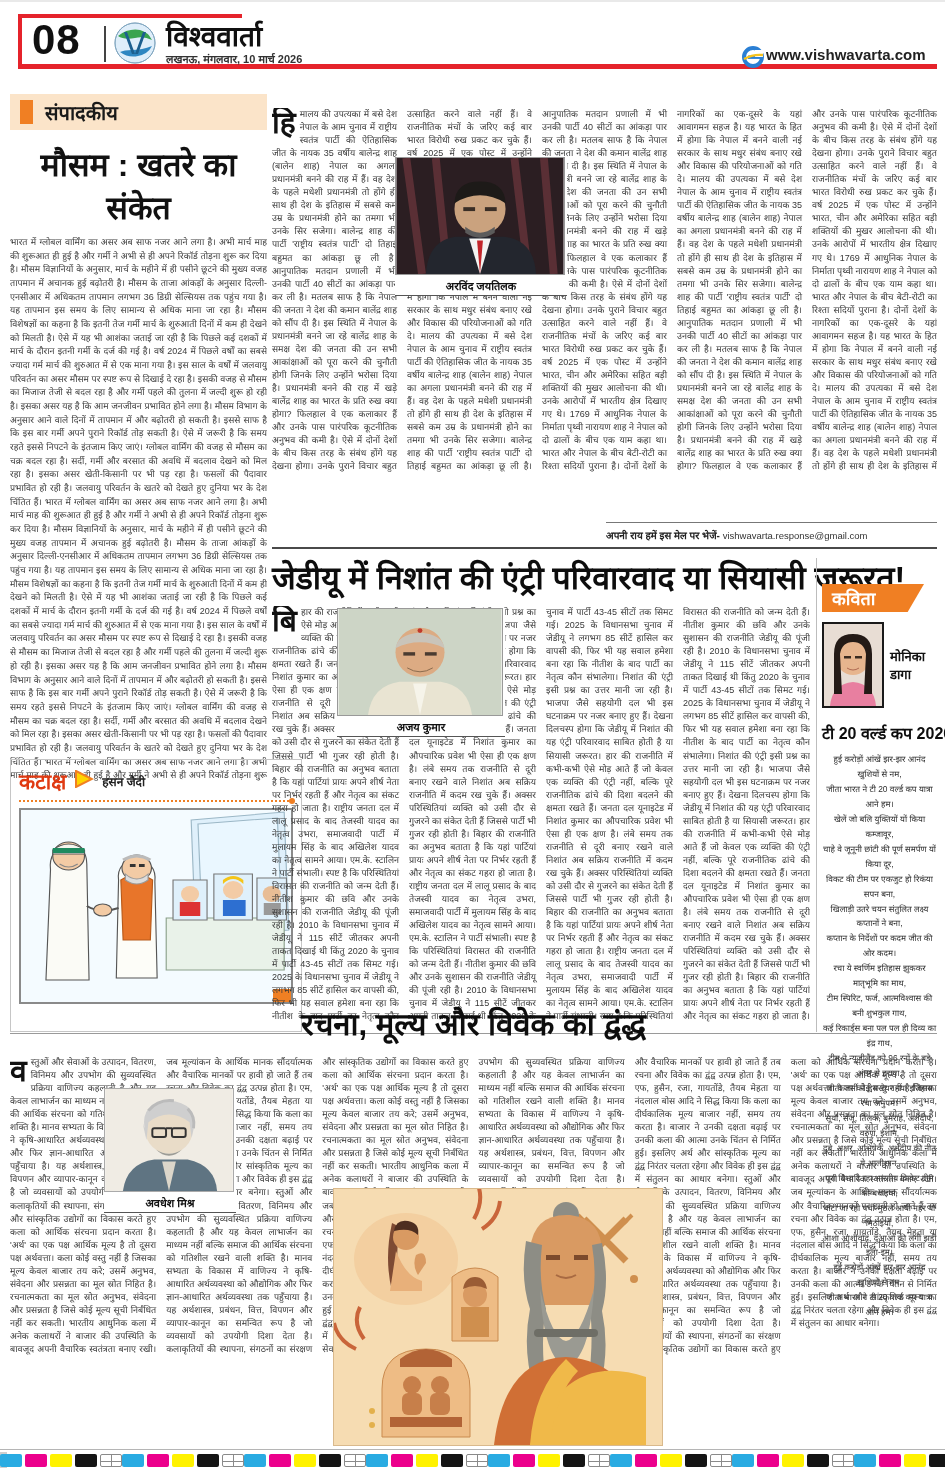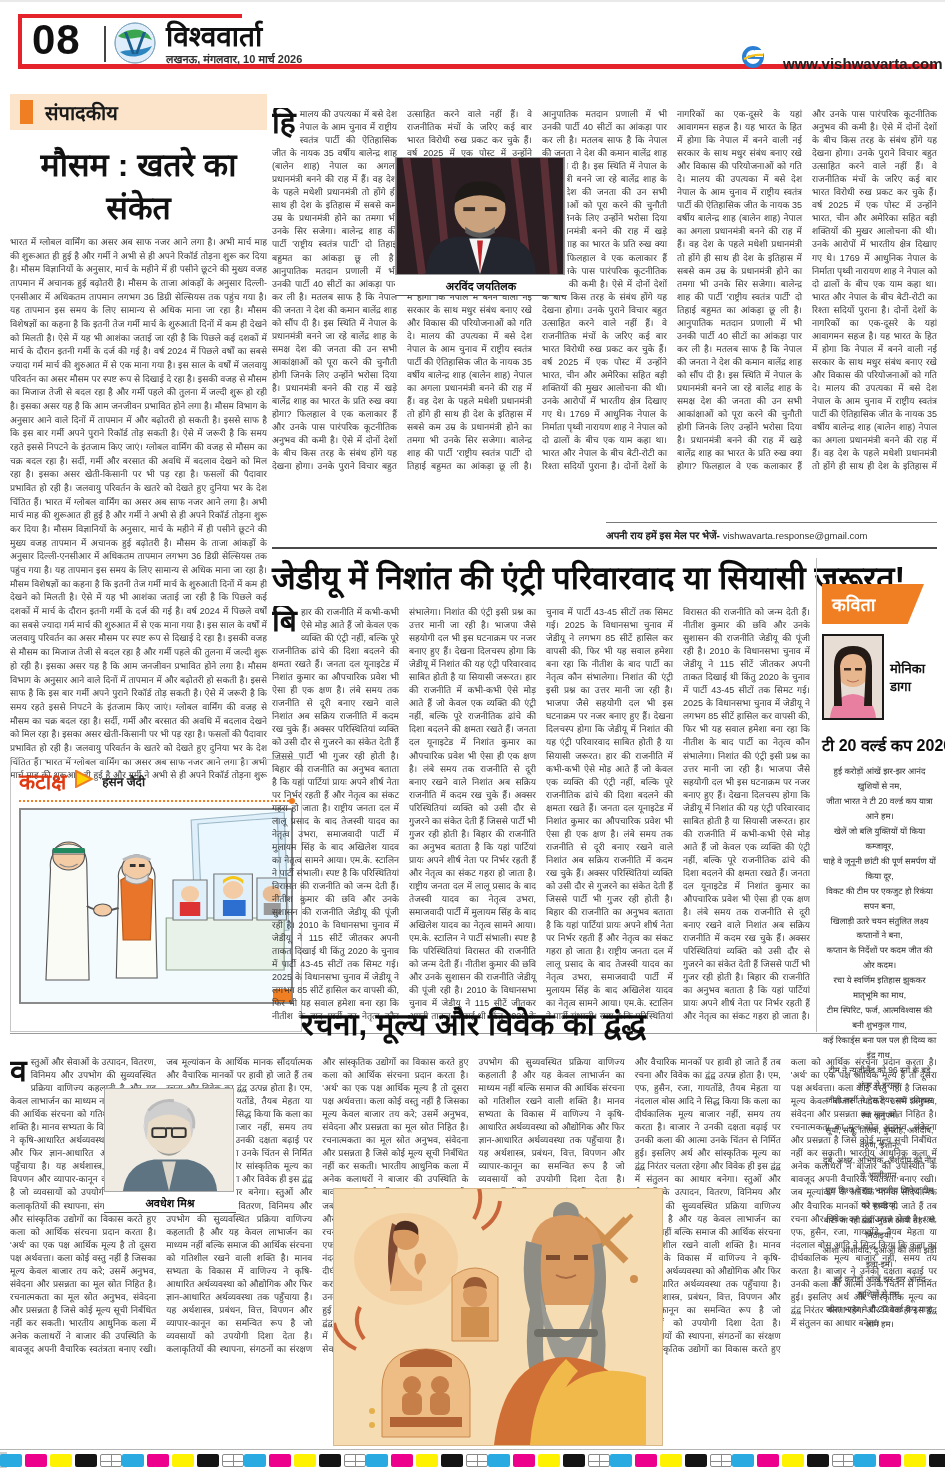--- a/index.html
+++ b/index.html
@@ -11,21 +11,21 @@
   
   .brk-top{left:18px;top:12px;width:224px;height:4px;background:#e5232b;}
   .brk-left{left:18px;top:12px;width:4px;height:55px;background:#e5232b;}
   .header-rule{left:18px;top:62px;width:919px;height:5px;background:#e5232b;}
   .page-number{left:32px;top:14px;font-size:42px;font-weight:bold;color:#101010;letter-spacing:1px;}
   .mast-divider{left:104px;top:24px;width:2px;height:36px;background:#444;}
   .logo-wrap{left:114px;top:20px;width:42px;height:42px;}
   .paper-name{left:166px;top:14px;font-size:28px;font-weight:bold;color:#101010;}
   .paper-dateline{left:166px;top:49px;font-size:11px;font-weight:bold;color:#333;}
   .center-title{left:330px;top:18px;width:300px;text-align:center;font-size:35px;font-weight:bold;color:#101010;}
-  .site{left:742px;top:44px;display:flex;align-items:flex-end;gap:19px;}
+  .site{left:742px;top:44px;display:flex;align-items:flex-start;gap:2px;}
   .site .url{font-size:15px;font-weight:bold;color:#222;}
 
   
   .editorial{left:10px;top:92px;width:257px;}
   .ed-bar{background:#fbe4c9;height:36px;display:flex;align-items:center;padding-left:10px;}
   .ed-square{width:13px;height:24px;background:#f07f23;margin-right:12px;}
   .ed-label{font-size:20px;font-weight:bold;color:#1a1a1a;}
   .ed-headline{text-align:center;font-size:32px;font-weight:bold;margin:12px 0 8px;color:#111;}
   .ed-body{font-size:9px;line-height:1.52;text-align:justify;color:#3b3b3b;height:548px;overflow:hidden;}
 
@@ -59,21 +59,21 @@
   .second-article{left:272px;top:553px;width:538px;}
   .second-headline{font-size:32px;font-weight:bold;white-space:nowrap;color:#0d0d0d;}
   .second-body{margin-top:8px;column-count:4;column-gap:10px;font-size:9px;line-height:1.45;
                text-align:justify;color:#383838;height:420px;overflow:hidden;}
   .photo2{left:337px;top:606px;width:168px;}
   .photo2 svg{display:block;border:1px solid #999;}
 
   
   .kavita-divider{left:816px;top:556px;width:1px;height:474px;background:#bdbdbd;}
   .kavita{left:822px;top:556px;width:115px;}
-  .kavita-flag{margin-top:26px;width:102px;height:40px;background:#f07f23;display:flex;align-items:center;
+  .kavita-flag{margin-top:26px;width:102px;height:28px;background:#f07f23;display:flex;align-items:center;
                padding-left:10px;clip-path:polygon(0 0,100% 0,84% 100%,0 100%);}
   .kavita-label{color:#fff;font-size:18px;font-weight:bold;}
   .kavita-row{margin-top:10px;display:flex;align-items:center;gap:6px;}
   .kavita-photo{width:62px;height:86px;border:2px solid #1a1a1a;flex:none;}
   .kavita-author{font-size:13px;font-weight:bold;color:#111;}
   .kavita-title{margin-top:14px;font-size:16px;font-weight:bold;text-align:center;white-space:nowrap;color:#0d0d0d;}
   .poem{margin-top:8px;}
   .poem-line{font-size:8.4px;line-height:1.78;text-align:center;color:#2e2e2e;}
 
   
@@ -214,20 +214,34 @@
     <div class="cap">अरविंद जयतिलक</div>
   </div>
 
   <div class="abs mid-rule"></div>
 
   <div class="abs second-article">
     <div class="second-headline">जेडीयू में निशांत की एंट्री परिवारवाद या सियासी जरूरत!</div>
     <div class="second-body">
       <span class="dropcap">बि</span><span>हार की राजनीति में कभी-कभी ऐसे मोड़ आते हैं जो केवल एक व्यक्ति की एंट्री नहीं, बल्कि पूरे राजनीतिक ढांचे की दिशा बदलने की क्षमता रखते हैं। जनता दल यूनाइटेड में निशांत कुमार का औपचारिक प्रवेश भी ऐसा ही एक क्षण है। लंबे समय तक राजनीति से दूरी बनाए रखने वाले निशांत अब सक्रिय राजनीति में कदम रख चुके हैं। अक्सर परिस्थितियां व्यक्ति को उसी दौर से गुजरने का संकेत देती हैं जिससे पार्टी भी गुजर रही होती है। बिहार की राजनीति का अनुभव बताता है कि यहां पार्टियां प्रायः अपने शीर्ष नेता पर निर्भर रहती हैं और नेतृत्व का संकट गहरा हो जाता है। राष्ट्रीय जनता दल में लालू प्रसाद के बाद तेजस्वी यादव का नेतृत्व उभरा, समाजवादी पार्टी में मुलायम सिंह के बाद अखिलेश यादव का नेतृत्व सामने आया। एम.के. स्टालिन ने पार्टी संभाली। स्पष्ट है कि परिस्थितियां विरासत की राजनीति को जन्म देती हैं। नीतीश कुमार की छवि और उनके सुशासन की राजनीति जेडीयू की पूंजी रही है। 2010 के विधानसभा चुनाव में जेडीयू ने 115 सीटें जीतकर अपनी ताकत दिखाई थी किंतु 2020 के चुनाव में पार्टी 43-45 सीटों तक सिमट गई। 2025 के विधानसभा चुनाव में जेडीयू ने लगभग 85 सीटें हासिल कर वापसी की, फिर भी यह सवाल हमेशा बना रहा कि नीतीश के बाद पार्टी का नेतृत्व कौन संभालेगा। निशांत की एंट्री इसी प्रश्न का उत्तर मानी जा रही है। भाजपा जैसे सहयोगी दल भी इस घटनाक्रम पर नजर बनाए हुए हैं। देखना दिलचस्प होगा कि जेडीयू में निशांत की यह एंट्री परिवारवाद साबित होती है या सियासी जरूरत। हार की राजनीति में कभी-कभी ऐसे मोड़ आते हैं जो केवल एक व्यक्ति की एंट्री नहीं, बल्कि पूरे राजनीतिक ढांचे की दिशा बदलने की क्षमता रखते हैं। जनता दल यूनाइटेड में निशांत कुमार का औपचारिक प्रवेश भी ऐसा ही एक क्षण है। लंबे समय तक राजनीति से दूरी बनाए रखने वाले निशांत अब सक्रिय राजनीति में कदम रख चुके हैं। अक्सर परिस्थितियां व्यक्ति को उसी दौर से गुजरने का संकेत देती हैं जिससे पार्टी भी गुजर रही होती है। बिहार की राजनीति का अनुभव बताता है कि यहां पार्टियां प्रायः अपने शीर्ष नेता पर निर्भर रहती हैं और नेतृत्व का संकट गहरा हो जाता है। राष्ट्रीय जनता दल में लालू प्रसाद के बाद तेजस्वी यादव का नेतृत्व उभरा, समाजवादी पार्टी में मुलायम सिंह के बाद अखिलेश यादव का नेतृत्व सामने आया। एम.के. स्टालिन ने पार्टी संभाली। स्पष्ट है कि परिस्थितियां विरासत की राजनीति को जन्म देती हैं। नीतीश कुमार की छवि और उनके सुशासन की राजनीति जेडीयू की पूंजी रही है। 2010 के विधानसभा चुनाव में जेडीयू ने 115 सीटें जीतकर अपनी ताकत दिखाई थी किंतु 2020 के चुनाव में पार्टी 43-45 सीटों तक सिमट गई। 2025 के विधानसभा चुनाव में जेडीयू ने लगभग 85 सीटें हासिल कर वापसी की, फिर भी यह सवाल हमेशा बना रहा कि नीतीश के बाद पार्टी का नेतृत्व कौन संभालेगा। निशांत की एंट्री इसी प्रश्न का उत्तर मानी जा रही है। भाजपा जैसे सहयोगी दल भी इस घटनाक्रम पर नजर बनाए हुए हैं। देखना दिलचस्प होगा कि जेडीयू में निशांत की यह एंट्री परिवारवाद साबित होती है या सियासी जरूरत। हार की राजनीति में कभी-कभी ऐसे मोड़ आते हैं जो केवल एक व्यक्ति की एंट्री नहीं, बल्कि पूरे राजनीतिक ढांचे की दिशा बदलने की क्षमता रखते हैं। जनता दल यूनाइटेड में निशांत कुमार का औपचारिक प्रवेश भी ऐसा ही एक क्षण है। लंबे समय तक राजनीति से दूरी बनाए रखने वाले निशांत अब सक्रिय राजनीति में कदम रख चुके हैं। अक्सर परिस्थितियां व्यक्ति को उसी दौर से गुजरने का संकेत देती हैं जिससे पार्टी भी गुजर रही होती है। बिहार की राजनीति का अनुभव बताता है कि यहां पार्टियां प्रायः अपने शीर्ष नेता पर निर्भर रहती हैं और नेतृत्व का संकट गहरा हो जाता है। राष्ट्रीय जनता दल में लालू प्रसाद के बाद तेजस्वी यादव का नेतृत्व उभरा, समाजवादी पार्टी में मुलायम सिंह के बाद अखिलेश यादव का नेतृत्व सामने आया। एम.के. स्टालिन ने पार्टी संभाली। स्पष्ट है कि परिस्थितियां विरासत की राजनीति को जन्म देती हैं। नीतीश कुमार की छवि और उनके सुशासन की राजनीति जेडीयू की पूंजी रही है। 2010 के विधानसभा चुनाव में जेडीयू ने 115 सीटें जीतकर अपनी ताकत दिखाई थी किंतु 2020 के चुनाव में पार्टी 43-45 सीटों तक सिमट गई। 2025 के विधानसभा चुनाव में जेडीयू ने लगभग 85 सीटें हासिल कर वापसी की, फिर भी यह सवाल हमेशा बना रहा कि नीतीश के बाद पार्टी का नेतृत्व कौन संभालेगा। निशांत की एंट्री इसी प्रश्न का उत्तर मानी जा रही है। भाजपा जैसे सहयोगी दल भी इस घटनाक्रम पर नजर बनाए हुए हैं। देखना दिलचस्प होगा कि जेडीयू में निशांत की यह एंट्री परिवारवाद साबित होती है या सियासी जरूरत। हार की राजनीति में कभी-कभी ऐसे मोड़ आते हैं जो केवल एक व्यक्ति की एंट्री नहीं, बल्कि पूरे राजनीतिक ढांचे की दिशा बदलने की क्षमता रखते हैं। जनता दल यूनाइटेड में निशांत कुमार का औपचारिक प्रवेश भी ऐसा ही एक क्षण है। लंबे समय तक राजनीति से दूरी बनाए रखने वाले निशांत अब सक्रिय राजनीति में कदम रख चुके हैं। अक्सर परिस्थितियां व्यक्ति को उसी दौर से गुजरने का संकेत देती हैं जिससे पार्टी भी गुजर रही होती है। बिहार की राजनीति का अनुभव बताता है कि यहां पार्टियां प्रायः अपने शीर्ष नेता पर निर्भर रहती हैं और नेतृत्व का संकट गहरा हो जाता है। राष्ट्रीय जनता दल में लालू प्रसाद के बाद तेजस्वी यादव का नेतृत्व उभरा, समाजवादी पार्टी में मुलायम सिंह के बाद अखिलेश यादव का नेतृत्व सामने आया। एम.के. स्टालिन ने पार्टी संभाली। स्पष्ट है कि परिस्थितियां विरासत की राजनीति को जन्म देती हैं। नीतीश कुमार की छवि और उनके सुशासन की राजनीति जेडीयू की पूंजी रही है। 2010 के विधानसभा चुनाव में जेडीयू ने 115 सीटें जीतकर अपनी ताकत दिखाई थी किंतु 2020 के चुनाव में पार्टी 43-45 सीटों तक सिमट गई। 2025 के विधानसभा चुनाव में जेडीयू ने लगभग 85 सीटें हासिल कर वापसी की, फिर भी यह सवाल हमेशा बना रहा कि नीतीश के बाद पार्टी का नेतृत्व कौन संभालेगा। निशांत की एंट्री इसी प्रश्न का उत्तर मानी जा रही है। भाजपा जैसे सहयोगी दल भी इस घटनाक्रम पर नजर बनाए हुए हैं। देखना दिलचस्प होगा कि जेडीयू में निशांत की यह एंट्री परिवारवाद साबित होती है या सियासी जरूरत।</span>
     </div>
+  </div>
+  <div class="abs photo-card photo2">
+    <svg width="166" height="108" viewBox="0 0 166 108">
+      <rect width="166" height="108" fill="#cdd5c6"></rect>
+      <path d="M30 108 Q34 78 62 74 L104 74 Q132 78 136 108Z" fill="#e9e4d2"></path>
+      <path d="M76 76 L83 108 L90 76Z" fill="#f6f4ea"></path>
+      <circle cx="83" cy="44" r="25" fill="#dcab83"></circle>
+      <path d="M58 40 Q60 26 83 24 Q106 26 108 40 Q96 34 83 34 Q70 34 58 40Z" fill="#c9c4ba"></path>
+      <rect x="66" y="44" width="12" height="3.5" fill="#4a3b30"></rect>
+        <rect x="88" y="44" width="12" height="3.5" fill="#4a3b30"></rect>
+      <path d="M70 60 Q83 68 96 60" stroke="#8a6a4e" fill="none"></path>
+      <circle cx="83" cy="22" r="2.5" fill="#c0392b"></circle>
+    </svg>
+    <div class="cap">अजय कुमार</div>
   </div>
 
   <div class="abs kavita-divider"></div>
   <div class="abs kavita">
     <div class="kavita-flag">
       <span class="kavita-label">कविता</span>
     </div>
     <div class="kavita-row">
       <span class="kavita-photo">
         <svg width="58" height="82" viewBox="0 0 58 82">

